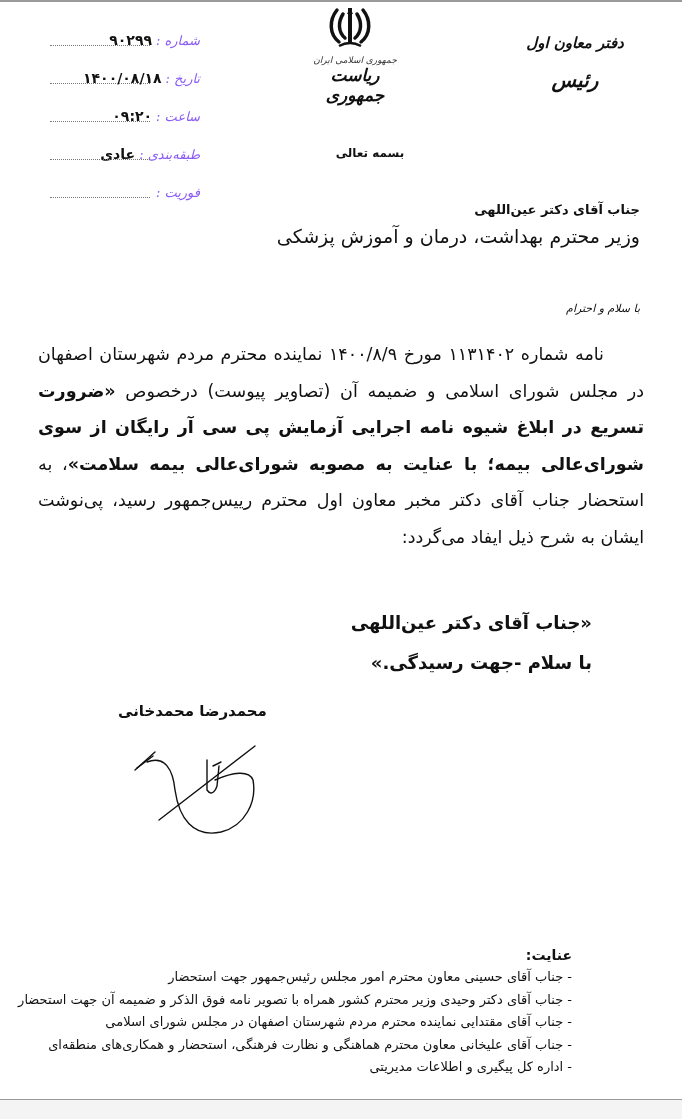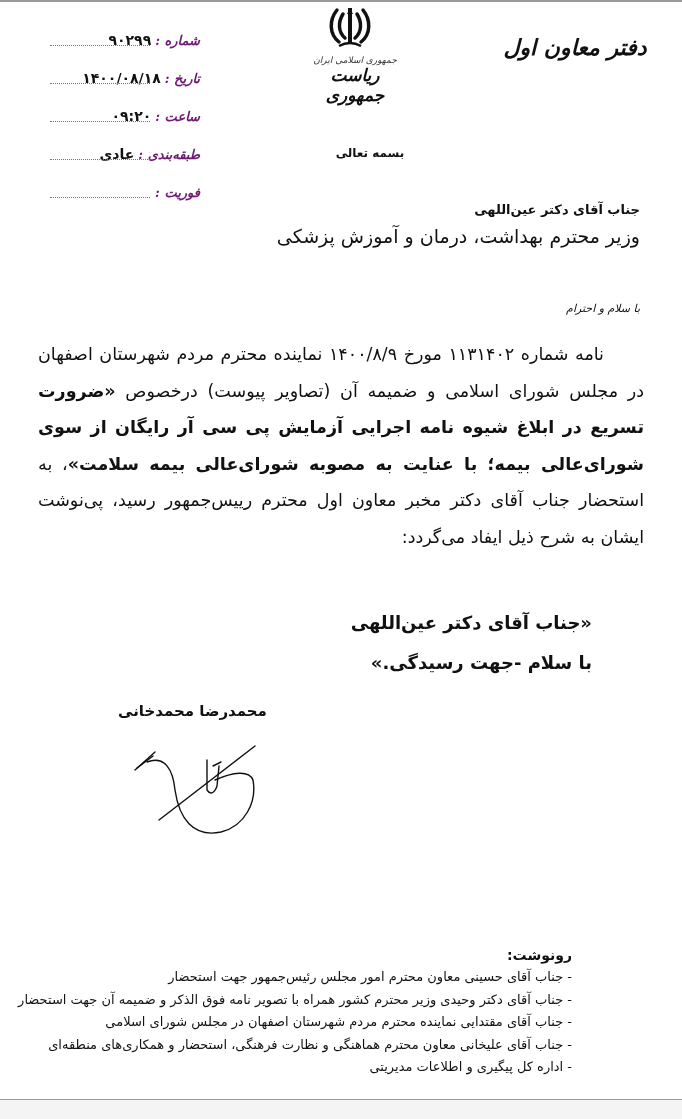--- a/index.html
+++ b/index.html
@@ -7,37 +7,37 @@
       width: 682px; height: 1119px; background: #ffffff; overflow: hidden;
       position: relative; font-family: "DejaVu Sans", sans-serif; color: #111;
     }
     .top-rule { position: absolute; left: 0; top: 0; width: 682px; height: 2px; background: #9a9a9a; }
     .bottom-rule { position: absolute; left: 0; top: 1099px; width: 682px; height: 1px; background: #9a9a9a; }
     .bottom-strip { position: absolute; left: 0; top: 1100px; width: 682px; height: 19px; background: #f4f4f4; }
 
     
     .meta { position: absolute; left: 50px; top: 10px; width: 150px; direction: rtl; }
     .meta-row { position: relative; height: 38px; display: flex; align-items: flex-end; }
-    .meta-label { font-family: "DejaVu Serif", serif; font-style: italic; font-size: 13px; color: #701a75; white-space: nowrap; font-weight: bold; }
+    .meta-label { font-family: "DejaVu Serif", serif; font-style: italic; font-size: 13px; color: #8b5cf6; white-space: nowrap; }
     .meta-value { font-family: "DejaVu Sans", sans-serif; font-weight: bold; font-size: 14px; margin-right: 4px; white-space: nowrap; }
     .meta-dots { position: absolute; bottom: 2px; left: 0; width: 100px; border-bottom: 1px dotted #777; }
 
     
     .emblem { position: absolute; left: 325px; top: 6px; width: 50px; height: 44px; }
     .gov-name { position: absolute; left: 300px; top: 55px; width: 110px; text-align: center; direction: rtl;
       font-family: "DejaVu Serif", serif; font-style: italic; }
     .gov-line1 { font-size: 9px; color: #333; }
     .gov-line2 { font-size: 17px; font-weight: bold; }
     .bismillah { position: absolute; left: 320px; top: 146px; width: 100px; text-align: center; direction: rtl;
       font-weight: bold; font-size: 12px; }
 
     
     .office { position: absolute; right: 32px; top: 34px; width: 150px; direction: rtl; text-align: center;
       font-family: "DejaVu Serif", serif; font-style: italic; }
-    .office-line1 { font-size: 22px; font-weight: bold; }
+    .office-line1 { font-size: 15px; font-weight: bold; }
     .office-line2 { font-size: 20px; font-weight: bold; margin-top: 16px; }
 
     
     .recipient { position: absolute; right: 42px; top: 202px; direction: rtl; text-align: right; width: 420px; }
     .recipient-name { font-size: 13px; font-weight: bold; }
     .recipient-title { font-size: 19px; font-weight: normal; margin-top: 8px; }
 
     .salutation { position: absolute; right: 42px; top: 302px; direction: rtl; font-family: "DejaVu Serif", serif;
       font-style: italic; font-size: 11px; }
 
@@ -107,20 +107,21 @@
 
 <div class="gov-name">
   <div class="gov-line1">جمهوری اسلامی ایران</div>
   <div class="gov-line2">ریاست جمهوری</div>
 </div>
 
 <div class="bismillah">بسمه تعالی</div>
 
 <div class="office">
   <div class="office-line1">دفتر معاون اول</div>
+  <div class="office-line2">رئیس</div>
 </div>
 
 <div class="recipient">
   <div class="recipient-name">جناب آقای دکتر عین‌اللهی</div>
   <div class="recipient-title">وزیر محترم بهداشت، درمان و آموزش پزشکی</div>
 </div>
 
 <div class="salutation">با سلام و احترام</div>
 
 <div class="body-text"><span class="indent"></span><span>نامه شماره ۱۱۳۱۴۰۲ مورخ ۱۴۰۰/۸/۹ نماینده محترم مردم شهرستان اصفهان در مجلس شورای اسلامی و ضمیمه آن (تصاویر پیوست) درخصوص </span><b>«ضرورت تسریع در ابلاغ شیوه نامه اجرایی آزمایش پی سی آر رایگان از سوی شورای‌عالی بیمه؛ با عنایت به مصوبه شورای‌عالی بیمه سلامت»</b><span>، به استحضار جناب آقای دکتر مخبر معاون اول محترم رییس‌جمهور رسید، پی‌نوشت ایشان به شرح ذیل ایفاد می‌گردد:</span></div>
@@ -136,21 +137,21 @@
     <path d="M10 40 L30 22"></path>
     <path d="M12 38 L28 26"></path>
     <path d="M22 32 C40 25 48 40 50 60 C54 88 68 108 96 102 C120 96 132 72 128 50 C124 40 108 42 90 50"></path>
     <path d="M34 90 L130 16"></path>
     <path d="M82 30 L82 60 C86 66 90 62 92 56 L94 36"></path>
     <path d="M88 36 L96 32"></path>
   </g>
 </svg>
 
 <div class="cc">
-  <div class="cc-title">رونوشت:</div>
+  <div class="cc-title">عنایت:</div>
   <div class="cc-item">- جناب آقای حسینی معاون محترم امور مجلس رئیس‌جمهور جهت استحضار</div>
   <div class="cc-item">- جناب آقای دکتر وحیدی وزیر محترم کشور همراه با تصویر نامه فوق الذکر و ضمیمه آن جهت استحضار</div>
   <div class="cc-item">- جناب آقای مقتدایی نماینده محترم مردم شهرستان اصفهان در مجلس شورای اسلامی</div>
   <div class="cc-item">- جناب آقای علیخانی معاون محترم هماهنگی و نظارت فرهنگی، استحضار و همکاری‌های منطقه‌ای</div>
   <div class="cc-item">- اداره کل پیگیری و اطلاعات مدیریتی</div>
 </div>
 
 <div class="bottom-rule"></div>
 <div class="bottom-strip"></div>
 

